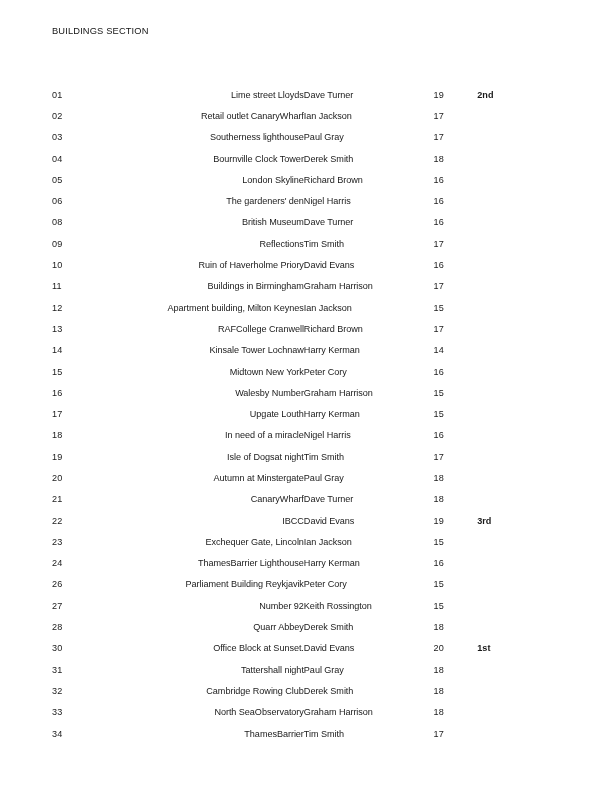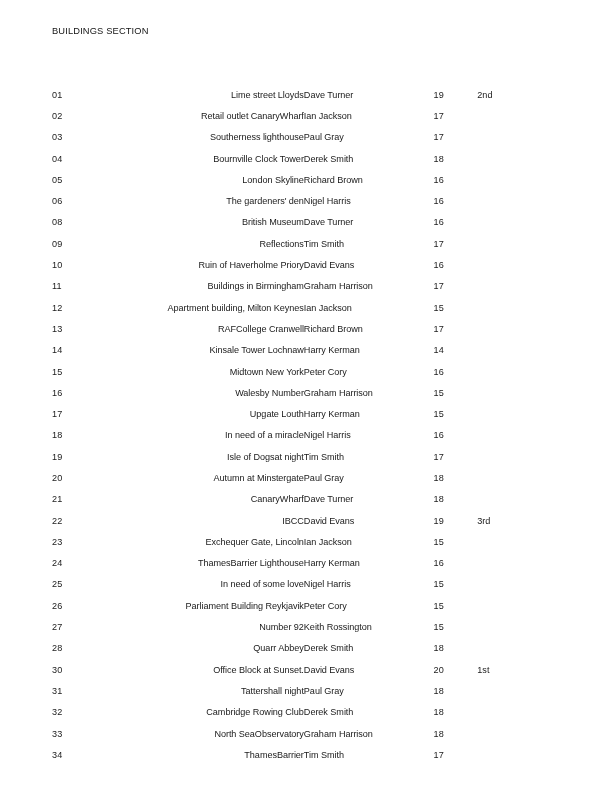--- a/index.html
+++ b/index.html
@@ -59,21 +59,21 @@
   .col-rank  { width: 33px; }
   .col-title { width: 169px; }
   .col-author{ width: 104px; }
   .col-score { width: 35px; }
   .col-place { width: 60px; }
 
   .cell-rank   { letter-spacing: 0.1px; }
   .cell-title  { letter-spacing: -0.05px; text-align: right; }
   .cell-author { letter-spacing: -0.05px; }
   .cell-score  { letter-spacing: 0.1px; }
-  .cell-place  { letter-spacing: 0.05px; }
+  .cell-place  { letter-spacing: 0.05px; font-weight: bold; }
 </style>
 </head>
 <body>
 
 <div class="page">
 
   <div class="section-title">BUILDINGS SECTION</div>
 
   <table class="results-table">
     <colgroup>
@@ -239,27 +239,20 @@
           <td class="cell-place"></td>
         </tr>
         <tr>
           <td class="cell-rank">24</td>
           <td class="cell-title">ThamesBarrier  Lighthouse</td>
           <td class="cell-author">Harry Kerman</td>
           <td class="cell-score">16</td>
           <td class="cell-place"></td>
         </tr>
         <tr>
-          <td class="cell-rank">25</td>
-          <td class="cell-title">In need of some love</td>
-          <td class="cell-author">Nigel Harris</td>
-          <td class="cell-score">15</td>
-          <td class="cell-place"></td>
-        </tr>
-        <tr>
           <td class="cell-rank">26</td>
           <td class="cell-title">Parliament Building Reykjavik</td>
           <td class="cell-author">Peter Cory</td>
           <td class="cell-score">15</td>
           <td class="cell-place"></td>
         </tr>
         <tr>
           <td class="cell-rank">27</td>
           <td class="cell-title">Number 92</td>
           <td class="cell-author">Keith Rossington</td>

